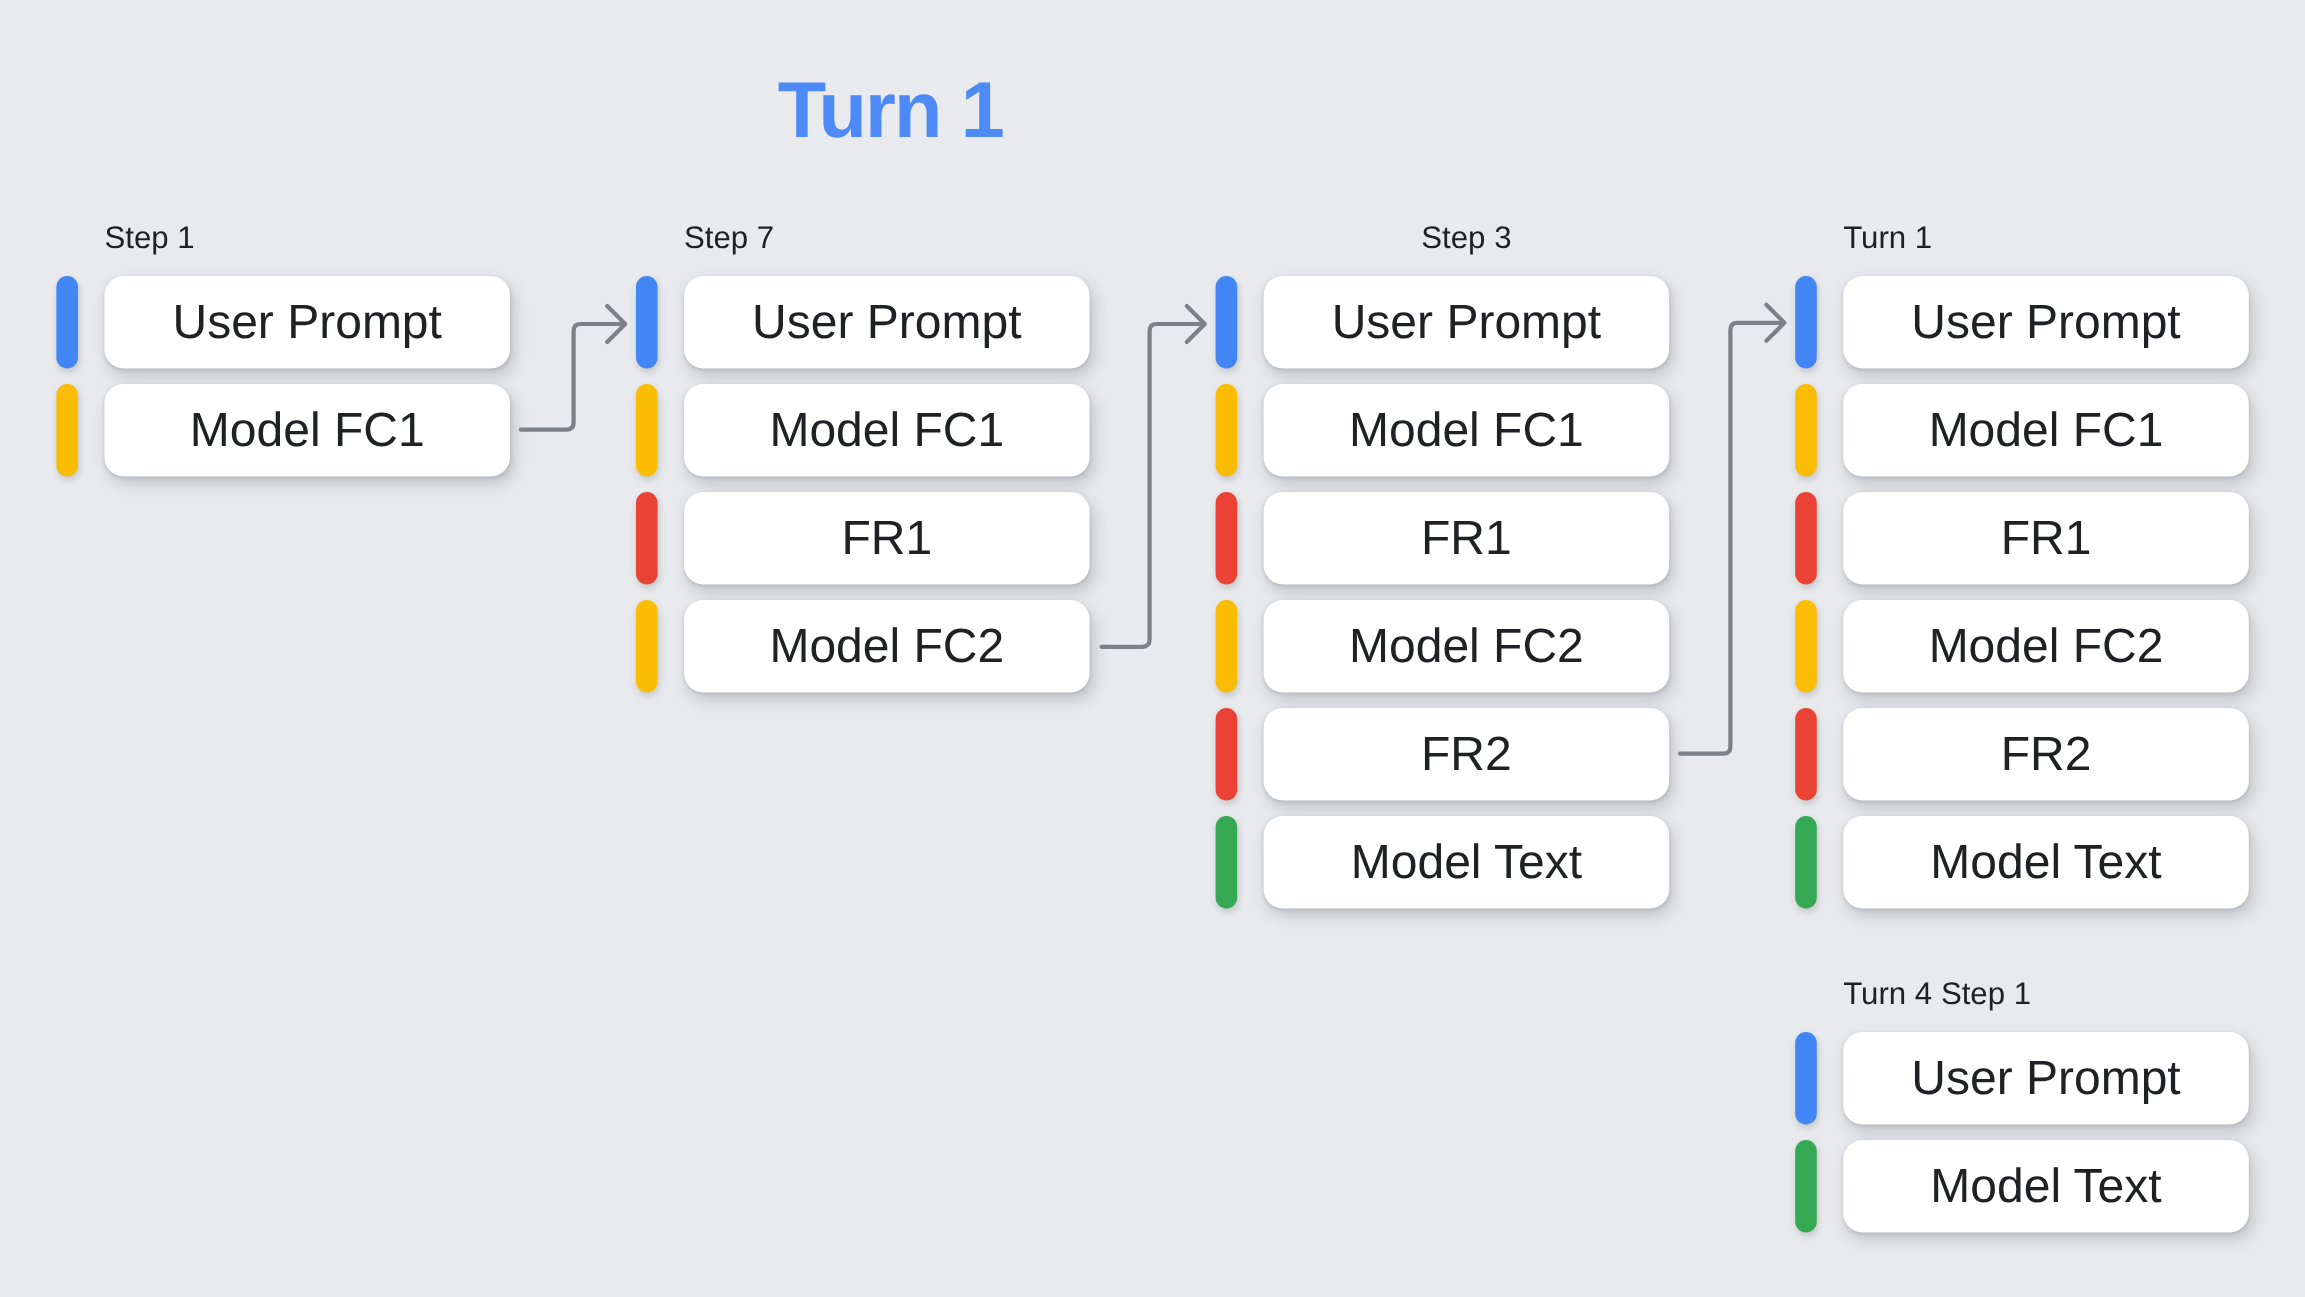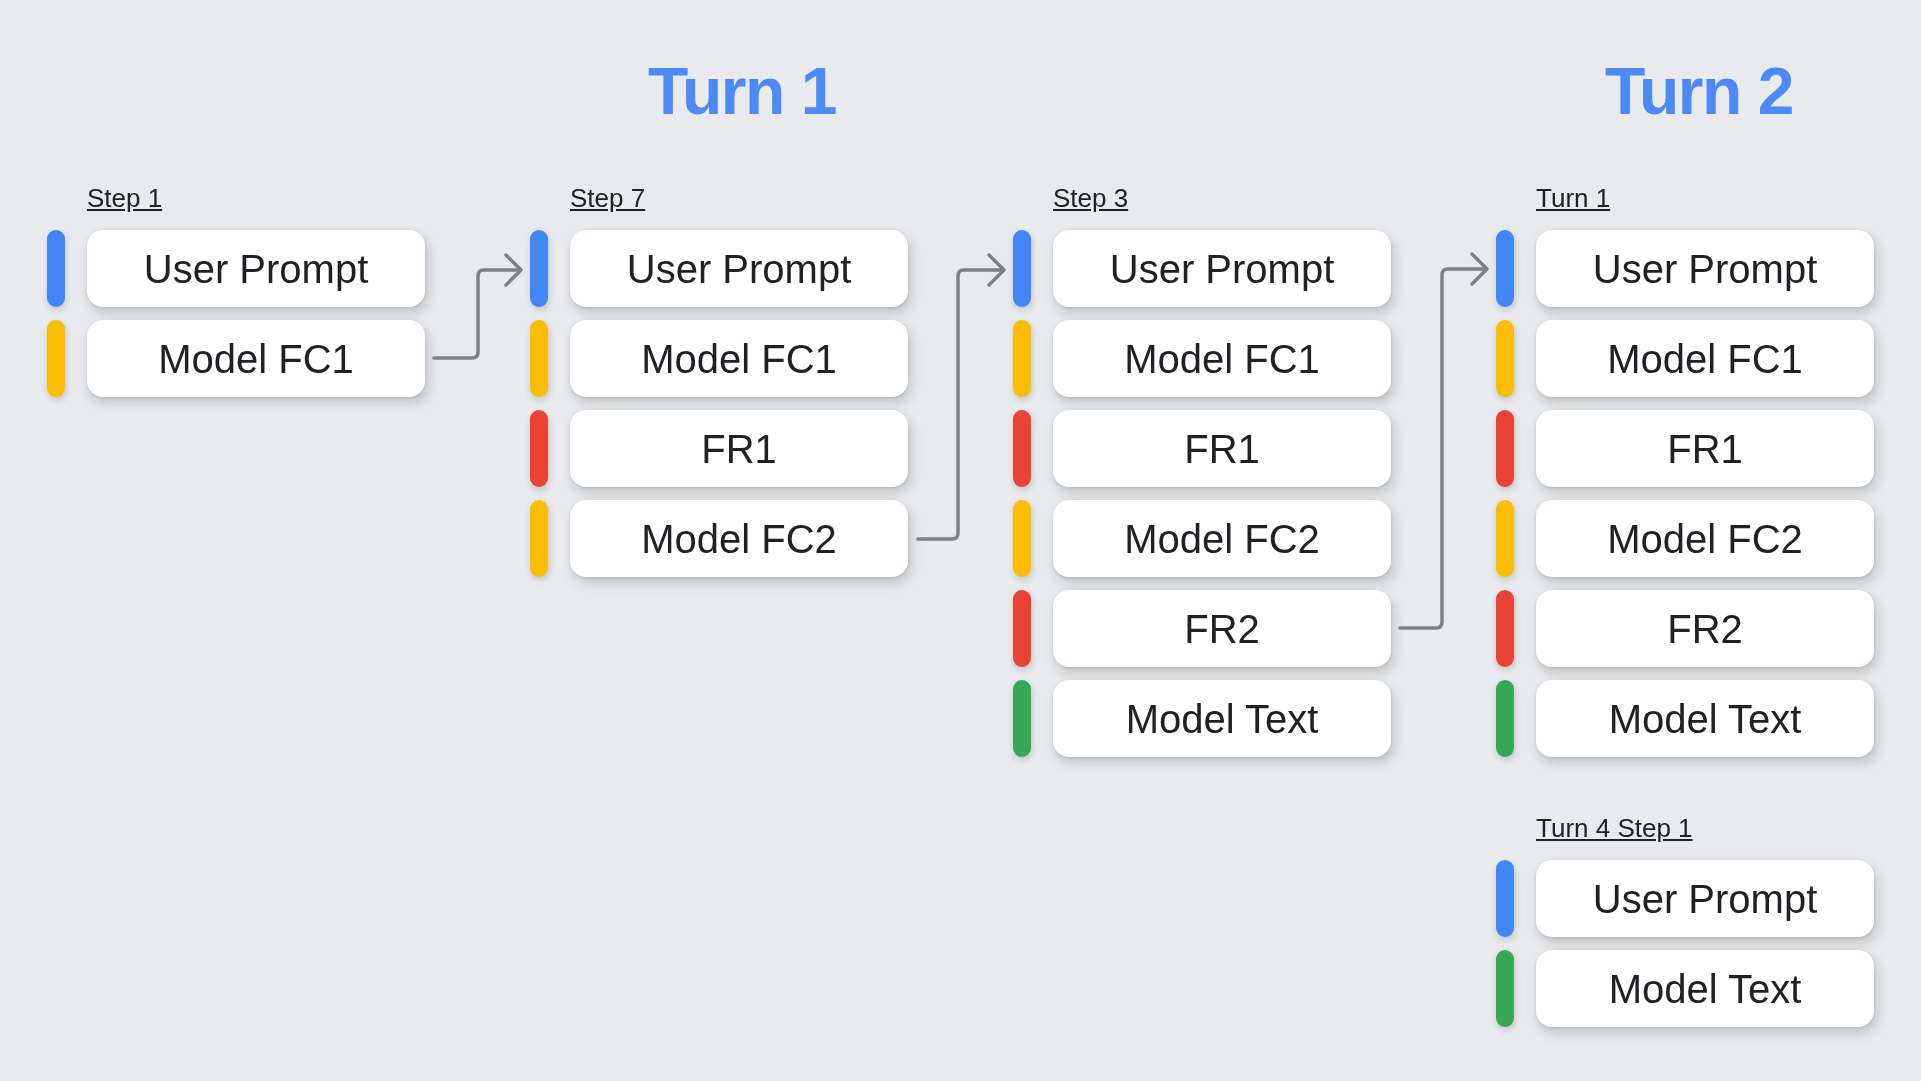--- a/index.html
+++ b/index.html
@@ -28,28 +28,28 @@
     position:absolute;top:56px;transform:translateX(-50%);
     font-size:66px;font-weight:700;letter-spacing:-1.5px;
     color:var(--k-title);line-height:70px;white-space:nowrap;
   }
   #title-turn1{left:742px;}
   #title-turn2{left:1699px;}
 
   .column{position:absolute;width:378px;}
   #col-step1{left:47px;top:183px;}
   #col-step2{left:530px;top:183px;}
-  #col-step3{left:1013px;top:183px;}
+  #col-step3{left:1013px;top:183px;text-align:center;}
   #col-turn1{left:1496px;top:183px;}
   #col-turn2-step1{left:1496px;top:813px;}
 
   .col-label{
     height:30px;margin:0 0 17px 40px;
     font-size:26px;line-height:30px;
-    color:var(--k-label_text);white-space:nowrap;text-decoration:underline;
+    color:var(--k-label_text);white-space:nowrap;
   }
   .rows{display:flex;flex-direction:column;gap:13px;}
   .row{display:flex;height:77px;}
   .bar{
     width:18px;height:77px;border-radius:9px;margin-right:22px;
     background:#c0c3c7;
     box-shadow:1px 3px 6px rgba(60,64,67,.22);
     flex:0 0 18px;
   }
   .kind-user{background:var(--k-user);}
@@ -69,21 +69,20 @@
     fill:none;stroke:var(--k-arrow);stroke-width:3.5;
     stroke-linecap:round;stroke-linejoin:round;
   }
 </style>
 </head>
 <body>
 
 <div class="stage">
 
   <div class="big-title" id="title-turn1">Turn 1</div>
-  <div class="big-title" id="title-turn2">Turn 2</div>
 
   <div class="column" id="col-step1">
     <div class="col-label">Step 1</div>
     <div class="rows">
       <div class="row">
         <span class="bar kind-user"></span>
         <div class="card">User Prompt</div>
       </div>
       <div class="row">
         <span class="bar kind-fc"></span>

